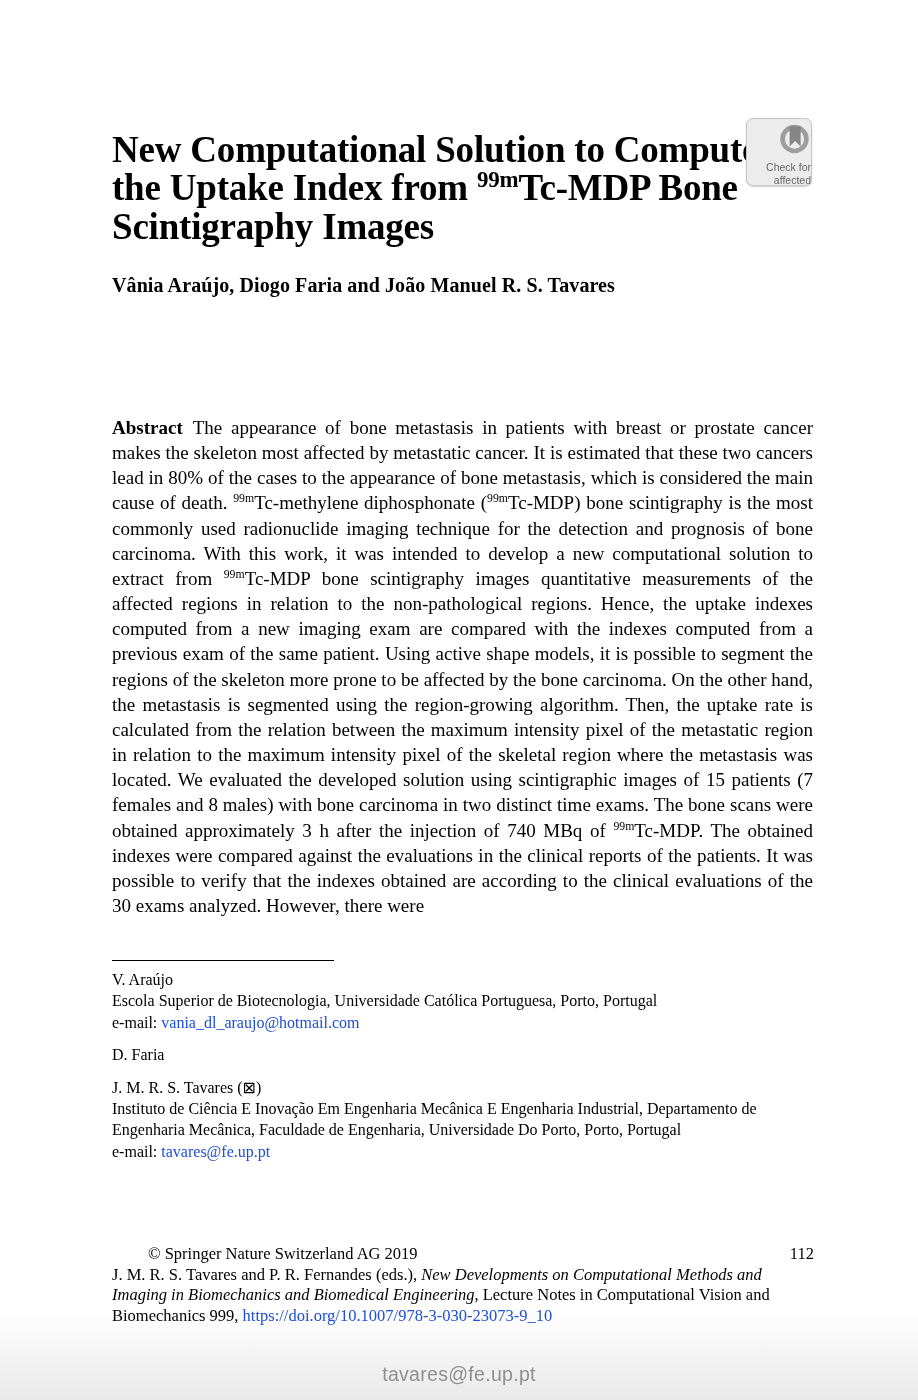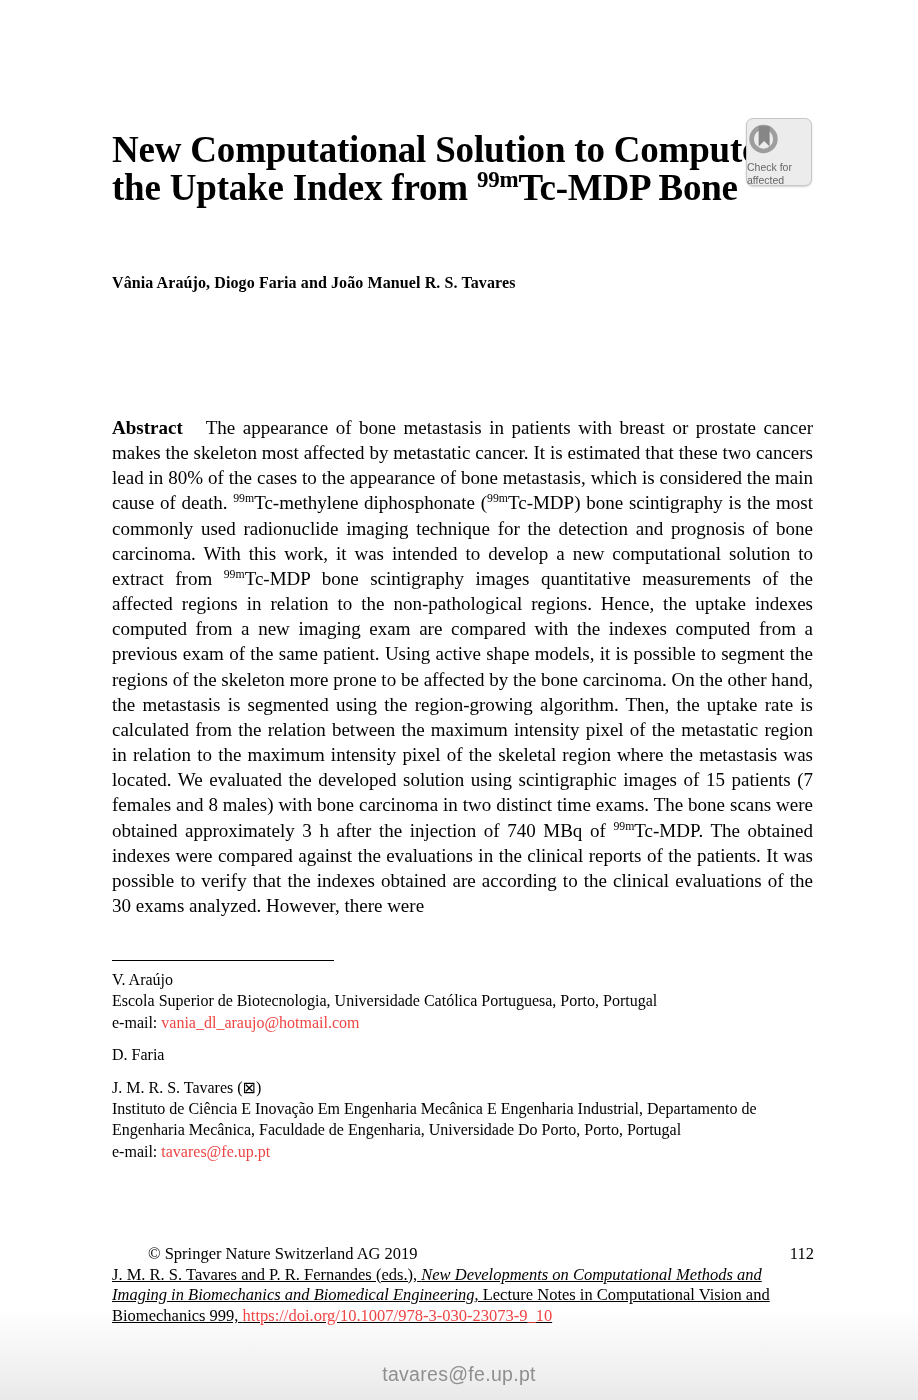--- a/index.html
+++ b/index.html
@@ -13,66 +13,66 @@
   }
   .title{
     position:absolute;left:112px;top:106px;width:650px;
     font-size:37px;font-weight:bold;line-height:38.5px;letter-spacing:-0.2px;
   }
   .title sup{font-size:62%;line-height:0;vertical-align:super;}
   .badge{
     position:absolute;left:746px;top:118px;width:66px;height:68px;
     background:#ececec;border:1px solid #c7c7c7;border-radius:7px;
     box-shadow:0 1px 2px rgba(0,0,0,0.18);
-    text-align:left;box-sizing:border-box;cursor:pointer;
+    text-align:right;box-sizing:border-box;cursor:pointer;
   }
   .badge svg{margin-top:4px;}
   .badge .badge-text{
     font-family:"Liberation Sans", sans-serif;font-size:10.5px;line-height:12.5px;
     color:#666;margin-top:1px;
   }
   .authors{
     position:absolute;left:112px;top:274px;width:720px;
-    font-size:16px;font-weight:bold;letter-spacing:0.1px;
+    font-size:20px;font-weight:bold;letter-spacing:0.1px;
   }
   .abstract{
     position:absolute;left:112px;top:396px;width:701px;
     font-size:19px;line-height:25.15px;text-align:justify;
   }
-  .abstract .abs-label{font-weight:bold;margin-right:23px;}
+  .abstract .abs-label{font-weight:bold;margin-right:10px;}
   .abstract sup{font-size:62%;line-height:0;vertical-align:super;}
   .fn-rule{
     position:absolute;left:112px;top:960px;width:222px;height:0;
     border-top:1.6px solid #000;
   }
   .footnotes{
     position:absolute;left:112px;top:969px;width:706px;
     font-size:16px;line-height:21.4px;
   }
   .fn-block{margin-bottom:11px;}
-  a.link{color:#ef4444;text-decoration:none;cursor:pointer;}
+  a.link{color:#1d4ed8;text-decoration:none;cursor:pointer;}
   .imprint{
     position:absolute;left:112px;top:1244px;width:702px;
     font-size:16.5px;line-height:20.7px;
   }
   .imprint-row1{display:flex;justify-content:space-between;margin-left:36px;}
-  .imprint-cite{width:668px;text-decoration:underline;}
+  .imprint-cite{width:668px;}
   .imprint-cite em{font-style:italic;}
   .watermark{
     position:absolute;left:0;top:1363px;width:918px;text-align:center;
     font-family:"Liberation Sans", sans-serif;font-size:19.5px;color:#8f8f8f;
     letter-spacing:0.3px;
   }
 </style>
 </head>
 <body>
 
 <div class="bottom-shade"></div>
 
-<h1 class="title"><span>New Computational Solution to Compute</span><br><span>the Uptake Index from </span><sup>99m</sup><span>Tc-MDP Bone</span><br></h1>
+<h1 class="title"><span>New Computational Solution to Compute</span><br><span>the Uptake Index from </span><sup>99m</sup><span>Tc-MDP Bone</span><br><span>Scintigraphy Images</span></h1>
 
 <div class="badge">
   <span>
     <svg width="33" height="33" viewBox="0 0 36 36">
       <circle cx="18" cy="17.5" r="13" fill="#ececec" stroke="#9d9d9d" stroke-width="5"></circle>
       <path d="M12.7 3.5 H24.7 V25.5 L18.7 19.6 L12.7 25.5 Z" fill="#868686"></path>
     </svg>
   </span>
   <div class="badge-text">
     <div>Check for</div>

